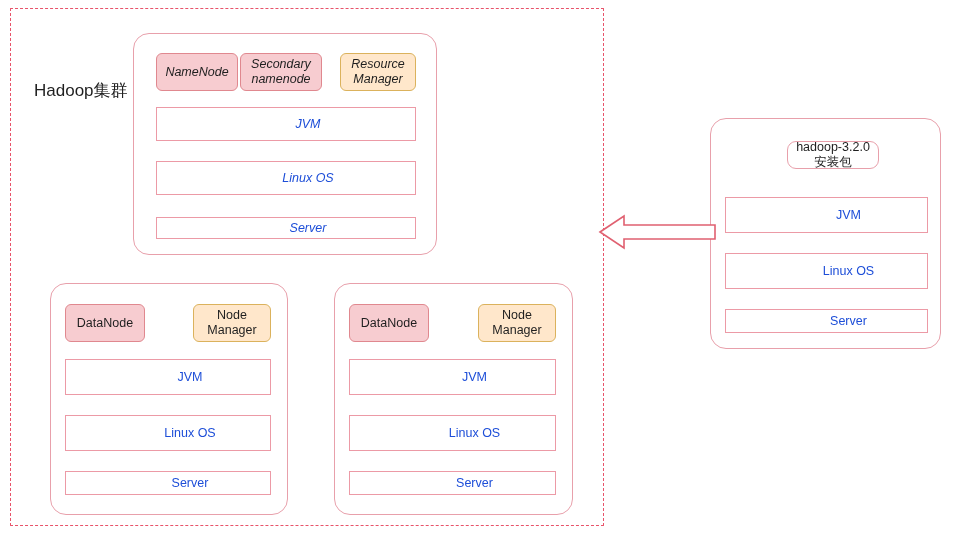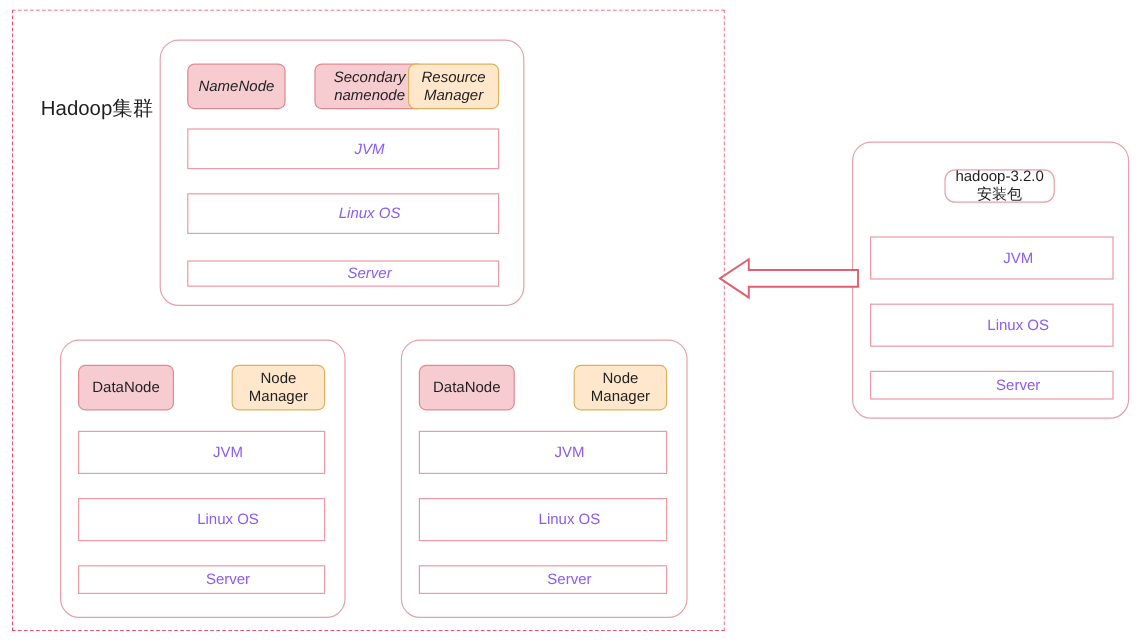--- a/index.html
+++ b/index.html
@@ -83,21 +83,21 @@
   .layer {
     position: absolute;
     box-sizing: border-box;
     background: #ffffff;
     border: 1.2px solid #ec9aa6;
     display: flex;
     align-items: center;
     justify-content: center;
     font-size: 12.5px;
     line-height: 15px;
-    color: #8b5cf6;
+    color: #1d4ed8;
     padding-left: 44px;
   }
 
   
   .arrow {
     position: absolute;
     left: 598px;
     top: 212px;
     width: 118px;
     height: 40px;
@@ -109,21 +109,21 @@
 <div id="canvas">
 
   <div class="cluster-boundary"></div>
 
   <div class="cluster-label">Hadoop集群</div>
 
   <div class="host" style="left:133px; top:33px; width:304px; height:222px;font-style:italic;">
 
     <div class="chip pink" style="left:22px; top:19px; width:82px; height:38px;">NameNode</div>
 
-    <div class="chip pink" style="left:128px; top:19px; width:92px; height:38px;">Secondary
+    <div class="chip pink" style="left:106px; top:19px; width:82px; height:38px;">Secondary
 namenode</div>
 
     <div class="chip yellow" style="left:206px; top:19px; width:76px; height:38px;">Resource
 Manager</div>
 
     <div class="layer" style="left:22px; top:73px; width:260px; height:34px;">JVM</div>
 
     <div class="layer" style="left:22px; top:127px; width:260px; height:34px;">Linux OS</div>
 
     <div class="layer" style="left:22px; top:183px; width:260px; height:22px;">Server</div>

